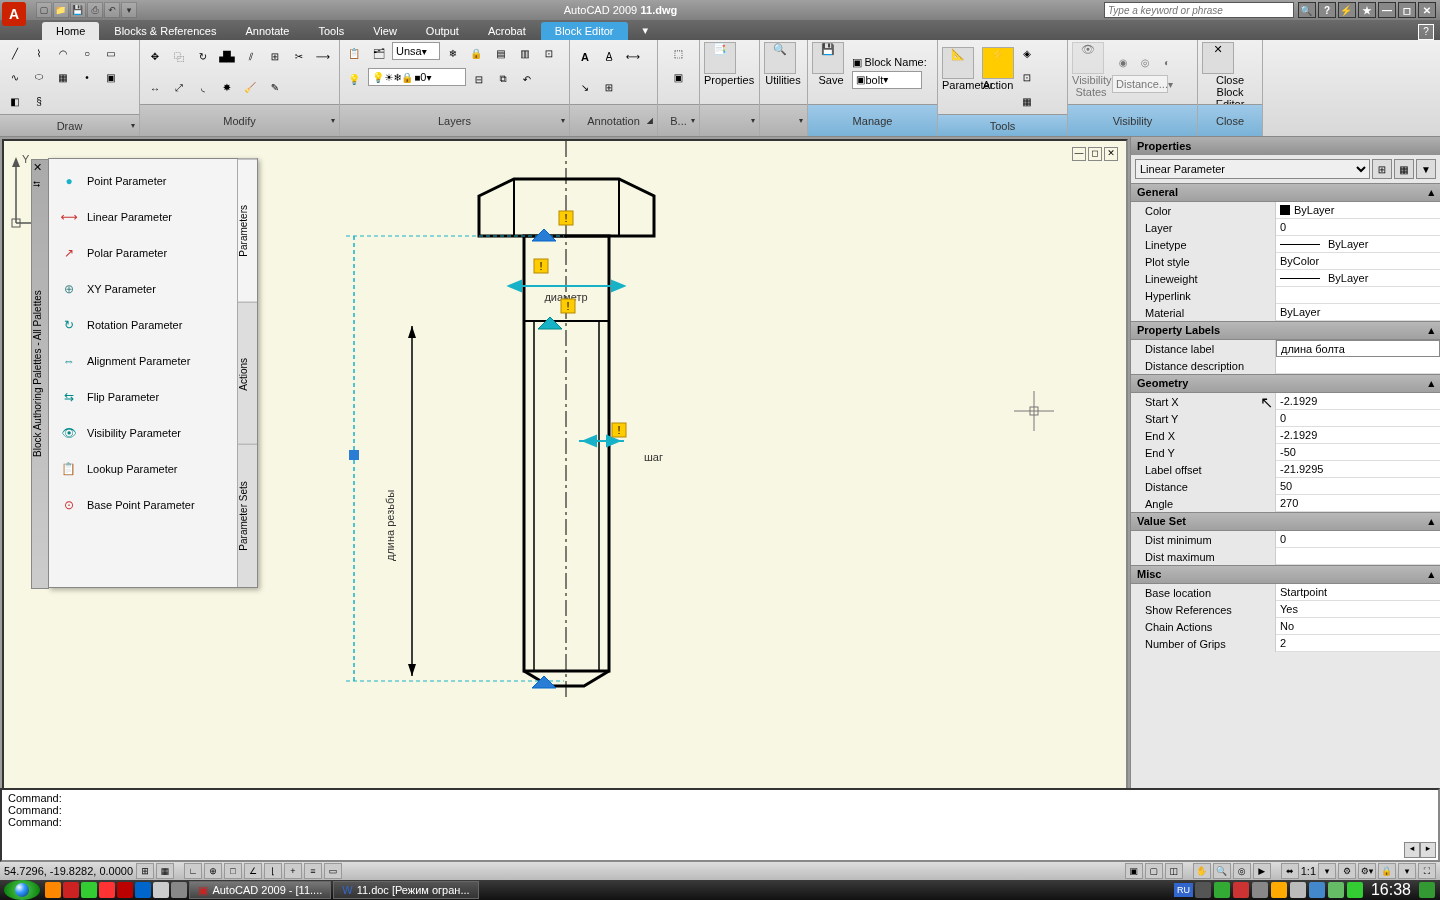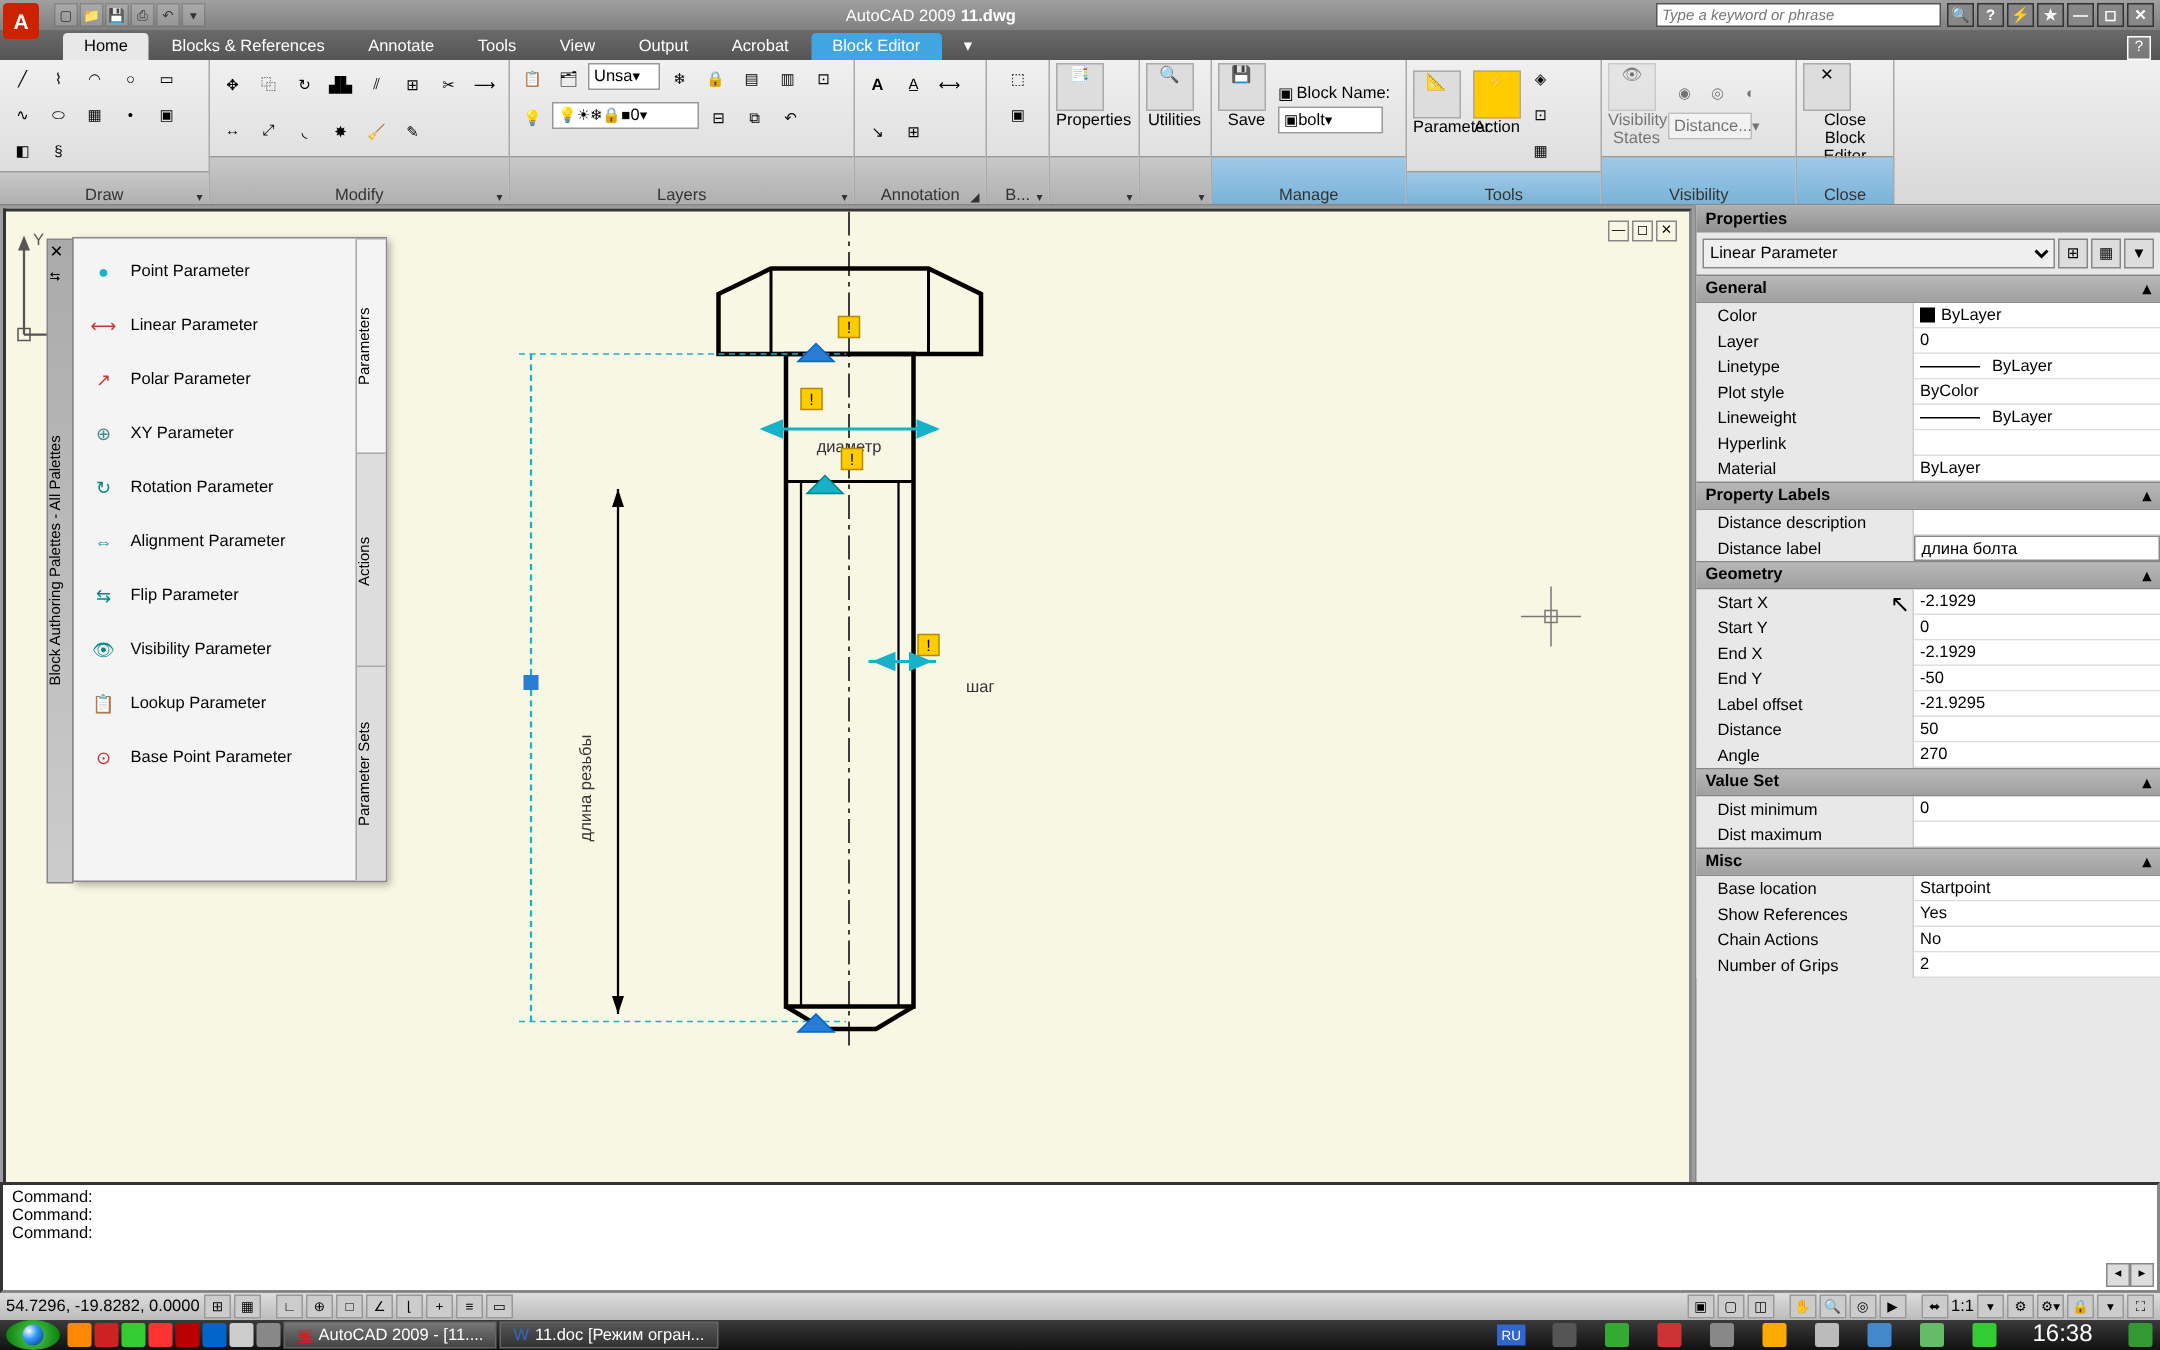--- a/index.html
+++ b/index.html
@@ -19,21 +19,21 @@
 .ribbon-tabs { height:20px; background:linear-gradient(#6a6a6a,#555); display:flex; align-items:flex-end; padding-left:42px; gap:1px; }
 .rtab { padding:3px 14px; color:#fff; font-size:11px; cursor:pointer; }
 .rtab.active { background:#e8e8e8; color:#000; border-radius:3px 3px 0 0; }
 .rtab.block { background:#41a5e1; color:#fff; border-radius:3px 3px 0 0; }
 .help-q { margin-left:auto; margin-right:6px; width:16px; height:16px; background:rgba(255,255,255,0.2); border:1px solid #fff; color:#fff; text-align:center; line-height:14px; font-size:10px; }
 
 
 .ribbon { height:97px; background:linear-gradient(#f0f0f0,#d8d8d8); display:flex; border-bottom:1px solid #888; }
 .panel { border-right:1px solid #aaa; display:flex; flex-direction:column; }
 .panel-body { flex:1; display:flex; align-items:center; padding:2px 4px; gap:2px; }
-.panel-title { height:32px; background:linear-gradient(#c8c8c8,#b0b0b0); display:flex; align-items:flex-end; justify-content:center; font-size:10px; color:#333; border-top:1px solid #999; position:relative; }
+.panel-title { height:32px; background:linear-gradient(#c8c8c8,#b0b0b0); display:flex; align-items:center; justify-content:center; font-size:10px; color:#333; border-top:1px solid #999; position:relative; }
 .panel-title .arrow { position:absolute; right:4px; font-size:8px; }
 .manage .panel-title, .tools .panel-title, .vis .panel-title, .close-p .panel-title { background:linear-gradient(#9fc9e8,#7ab3d8); }
 .rbtn { min-width:22px; height:22px; border:1px solid transparent; display:inline-flex; align-items:center; justify-content:center; font-size:10px; }
 .rbtn-lg { width:38px; height:60px; flex-direction:column; gap:2px; font-size:10px; text-align:center; }
 .rbtn-lg .ico { width:32px; height:32px; background:#ddd; border:1px solid #aaa; }
 .ddlabel { height:18px; border:1px solid #999; background:#fff; padding:0 3px; display:flex; align-items:center; font-size:10px; }
 
 .draw-panel { width:140px; }
 .modify-panel { width:200px; }
 .layers-panel { width:230px; }
@@ -87,21 +87,21 @@
 .status-spacer { flex:1; }
 .status-right { display:flex; gap:2px; align-items:center; }
 
 
 .taskbar { position:absolute; left:0; right:0; bottom:0; height:20px; background:linear-gradient(#3a3a3a,#111); display:flex; align-items:center; }
 .start { width:36px; height:20px; background:radial-gradient(circle,#5c5,#070); border-radius:50%; margin:0 4px; display:flex; align-items:center; justify-content:center; }
 .start-orb { width:14px; height:14px; background:radial-gradient(circle at 30% 30%, #fff, #39f 40%, #036); border-radius:50%; }
 .tray-ico { width:16px; height:16px; margin:0 1px; border-radius:2px; }
 .task-btn { height:18px; padding:0 8px; background:linear-gradient(#555,#333); border:1px solid #666; color:#fff; font-size:10px; display:flex; align-items:center; gap:4px; margin:0 1px; }
 .task-btn.active { background:linear-gradient(#777,#444); }
-.tray { margin-left:auto; display:flex; align-items:center; gap:17px; padding:0 4px; }
+.tray { margin-left:auto; display:flex; align-items:center; gap:1px; padding:0 4px; }
 .tray-lang { background:#36c; color:#fff; padding:0 3px; font-size:9px; height:14px; display:flex; align-items:center; }
 .clock { color:#fff; font-size:16px; padding:0 6px; }
 
 .ucs { position:absolute; left:14px; bottom:18px; }
 .vc { position:absolute; right:8px; top:6px; display:flex; gap:2px; }
 .vc div { width:14px; height:14px; border:1px solid #888; font-size:9px; text-align:center; }
 
 .cursor-img { position:absolute; left:1260px; top:393px; font-size:16px; z-index:50; pointer-events:none; }
 </style>
 </head>
@@ -440,26 +440,26 @@
           <div class="prop-key">Material</div>
           <div class="prop-val">ByLayer</div>
         </div>
       </div>
     <div class="section-hdr">
         <span>Property Labels</span>
         <span>▴</span>
       </div>
     <div id="sec-proplabels">
         <div class="prop-row">
+          <div class="prop-key">Distance label</div>
+          <div class="prop-val edit">длина болта</div>
+        </div>
+        <div class="prop-row">
           <div class="prop-key">Distance description</div>
           <div class="prop-val"></div>
-        </div>
-        <div class="prop-row">
-          <div class="prop-key">Distance label</div>
-          <div class="prop-val edit">длина болта</div>
         </div>
       </div>
     <div class="section-hdr">
         <span>Geometry</span>
         <span>▴</span>
       </div>
     <div id="sec-geometry">
         <div class="prop-row">
           <div class="prop-key">Start X</div>
           <div class="prop-val">-2.1929</div>

